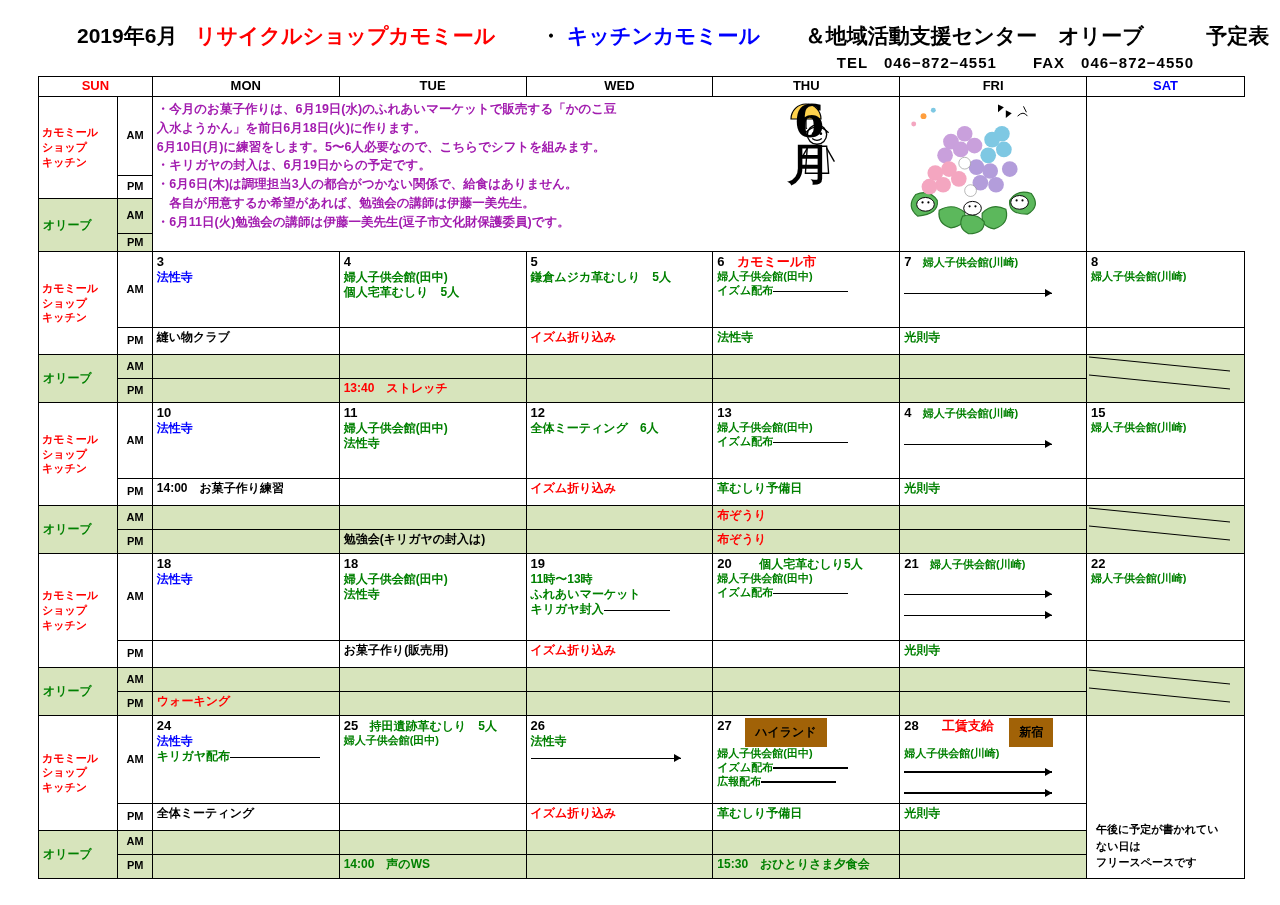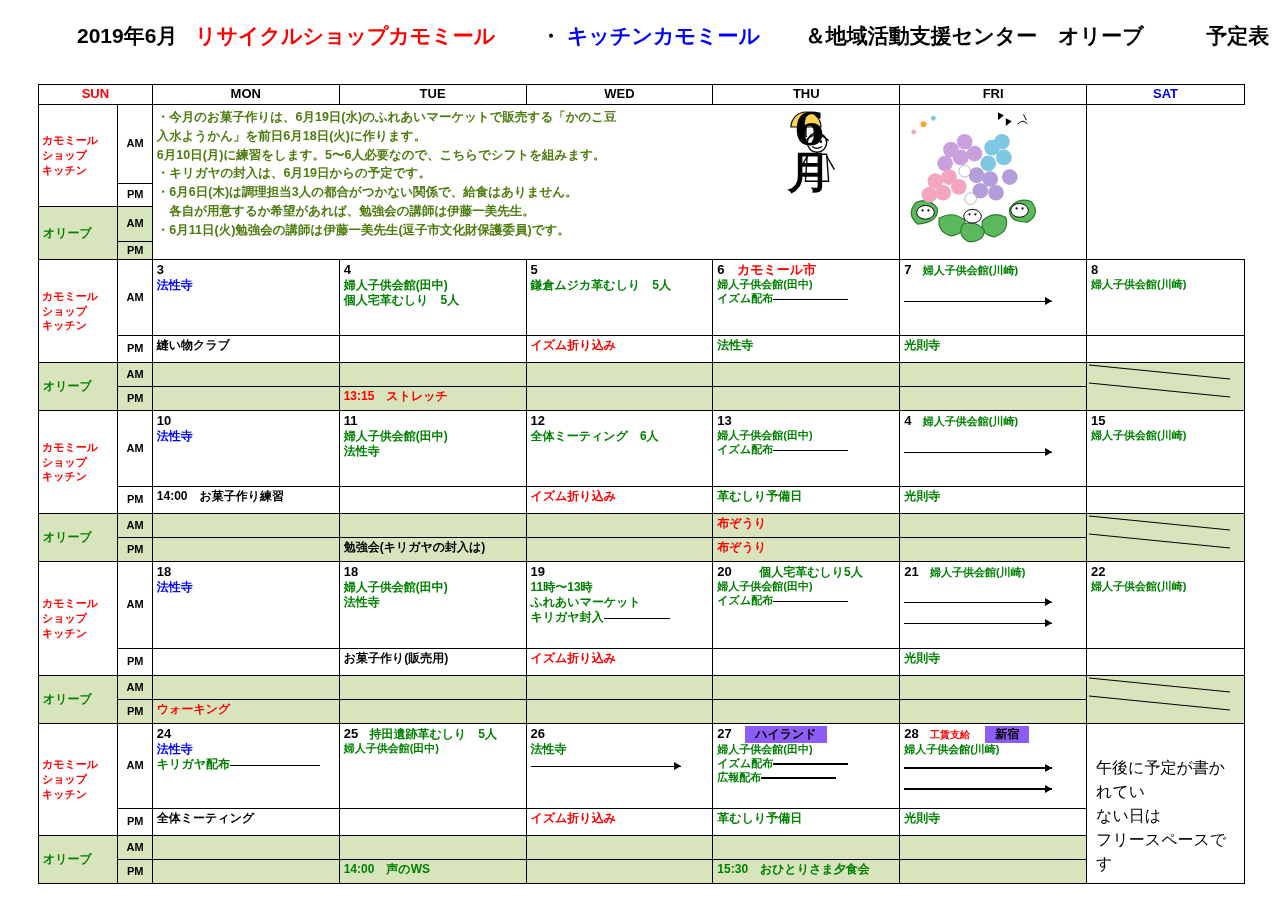--- a/index.html
+++ b/index.html
@@ -21,21 +21,21 @@
   .t-red{color:#ff0000;}
   .t-blue{color:#0000ff;}
   .contact-row{
     position:absolute;right:86px;top:54px;white-space:nowrap;
     font-size:15px;font-weight:bold;letter-spacing:1px;color:#000;
   }
   .contact-row .gap{display:inline-block;width:36px;}
 
   
   table{
-    position:absolute;left:38px;top:84px;
+    position:absolute;left:38px;top:76px;
     border-collapse:collapse;table-layout:fixed;
     width:1207px;
   }
   td,th{
     border:1px solid #000;
     vertical-align:top;
     padding:0;
     font-size:12px;
     line-height:1.25;
     overflow:hidden;
@@ -79,21 +79,21 @@
   .black{color:#000;font-weight:bold;}
   .sm{font-size:11px;}
 
   .row-am{height:70px;}
   .row-pm{height:21px;}
   .row-oam{height:18px;}
   .row-opm{height:18px;}
 
   
   .notes{
-    font-size:12.5px;font-weight:bold;line-height:1.5;color:#4d7c0f;
+    font-size:12.5px;font-weight:bold;line-height:1.5;color:#a21caf;
     padding:3px 4px;white-space:nowrap;
   }
 
   
   .logo6{
     position:relative;width:100%;height:100%;
   }
   .logo6 .kanji{
     position:absolute;left:50%;top:4px;transform:translateX(-50%);
     font-family:"DejaVu Serif","Liberation Serif",serif;
@@ -122,43 +122,46 @@
     position:absolute;right:0;top:0.5px;width:0;height:0;
     border-top:4px solid transparent;border-bottom:4px solid transparent;
     border-left:7px solid #000;
   }
 
   
   .slash{position:relative;width:100%;height:100%;}
   .slash svg{position:absolute;left:0;top:0;}
 
   .tagbox{
-    display:inline-block;background:#8b5cf6;color:#000;font-weight:bold;
-    font-size:12px;padding:1px 10px;margin-left:10px;vertical-align:top;
+    display:inline-block;background:#a16207;color:#000;font-weight:bold;
+    font-size:12px;padding:7px 10px;margin-left:10px;vertical-align:top;
   }
   .freespace{
-    font-size:16px;font-weight:normal;color:#000;line-height:1.5;padding:4px 5px;
+    font-size:11px;font-weight:bold;color:#000;line-height:1.5;padding:4px 5px;
   }
 </style>
 </head>
 <body>
 
 <div class="page">
 
   <div class="title-row">
     <span class="t-black">2019年6月</span>
     <span>&nbsp;</span>
     <span class="t-red">リサイクルショップカモミール</span>
     <span class="t-black">・</span>
     <span class="t-blue">キッチンカモミール</span>
     <span class="t-black">＆地域活動支援センター　オリーブ</span>
     <span>&nbsp;&nbsp;</span>
     <span class="t-black">予定表</span>
   </div>
 
+  <div class="contact-row">
+    <span>TEL　046−872−4551</span><span class="gap"></span><span>FAX　046−872−4550</span>
+  </div>
 
   <table>
     <colgroup>
       <col class="c-label">
         <col class="c-ampm">
       <col class="c-day">
         <col class="c-day">
         <col class="c-day">
         <col class="c-day">
         <col class="c-day">
@@ -355,21 +358,21 @@
               <svg width="145" height="36" viewBox="0 0 145 36">
                 <line x1="2" y1="2" x2="143" y2="16" stroke="#000" stroke-width="1"></line>
                 <line x1="2" y1="20" x2="143" y2="34" stroke="#000" stroke-width="1"></line>
               </svg>
             </div>
       </td>
     </tr>
     <tr>
       <td class="ampm olive row-opm">PM</td>
       <td class="cell olive row-opm"></td>
-      <td class="cell olive row-opm red">13:15　ストレッチ</td>
+      <td class="cell olive row-opm red">13:40　ストレッチ</td>
       <td class="cell olive row-opm"></td>
       <td class="cell olive row-opm"></td>
       <td class="cell olive row-opm"></td>
     </tr>
 
     <tr>
       <td class="lbl" rowspan="2">
         <div>カモミール</div>
         <div>ショップ</div>
         <div>キッチン</div>
@@ -539,21 +542,21 @@
       </td>
       <td class="cell">
         <span class="daynum">27</span>
         <span class="tagbox">ハイランド</span>
         <span class="ev green sm">婦人子供会館(田中)</span>
         <span class="ev green sm"><span>イズム配布</span><span class="arrow nohead" style="width:75px"><span class="ln"></span></span></span>
         <span class="ev green sm"><span>広報配布</span><span class="arrow nohead" style="width:75px"><span class="ln"></span></span></span>
       </td>
       <td class="cell">
         <span class="daynum">28</span>
-        <span class="red" style="margin-left:8px;font-size:10px">工賃支給</span>
+        <span class="red" style="margin-left:20px;font-size:13px">工賃支給</span>
         <span class="tagbox" style="margin-left:12px">新宿</span>
         <span class="ev green sm">婦人子供会館(川崎)</span>
         <span class="ev" style="margin-top:3px"><span class="arrow" style="width:148px"><span class="ln"></span><span class="hd"></span></span></span>
         <span class="ev" style="margin-top:6px"><span class="arrow" style="width:148px"><span class="ln"></span><span class="hd"></span></span></span>
       </td>
       <td class="cell" rowspan="4" style="vertical-align:bottom">
         <div class="freespace">
           <div>午後に予定が書かれてい</div>
           <div>ない日は</div>
           <div>フリースペースです</div>

